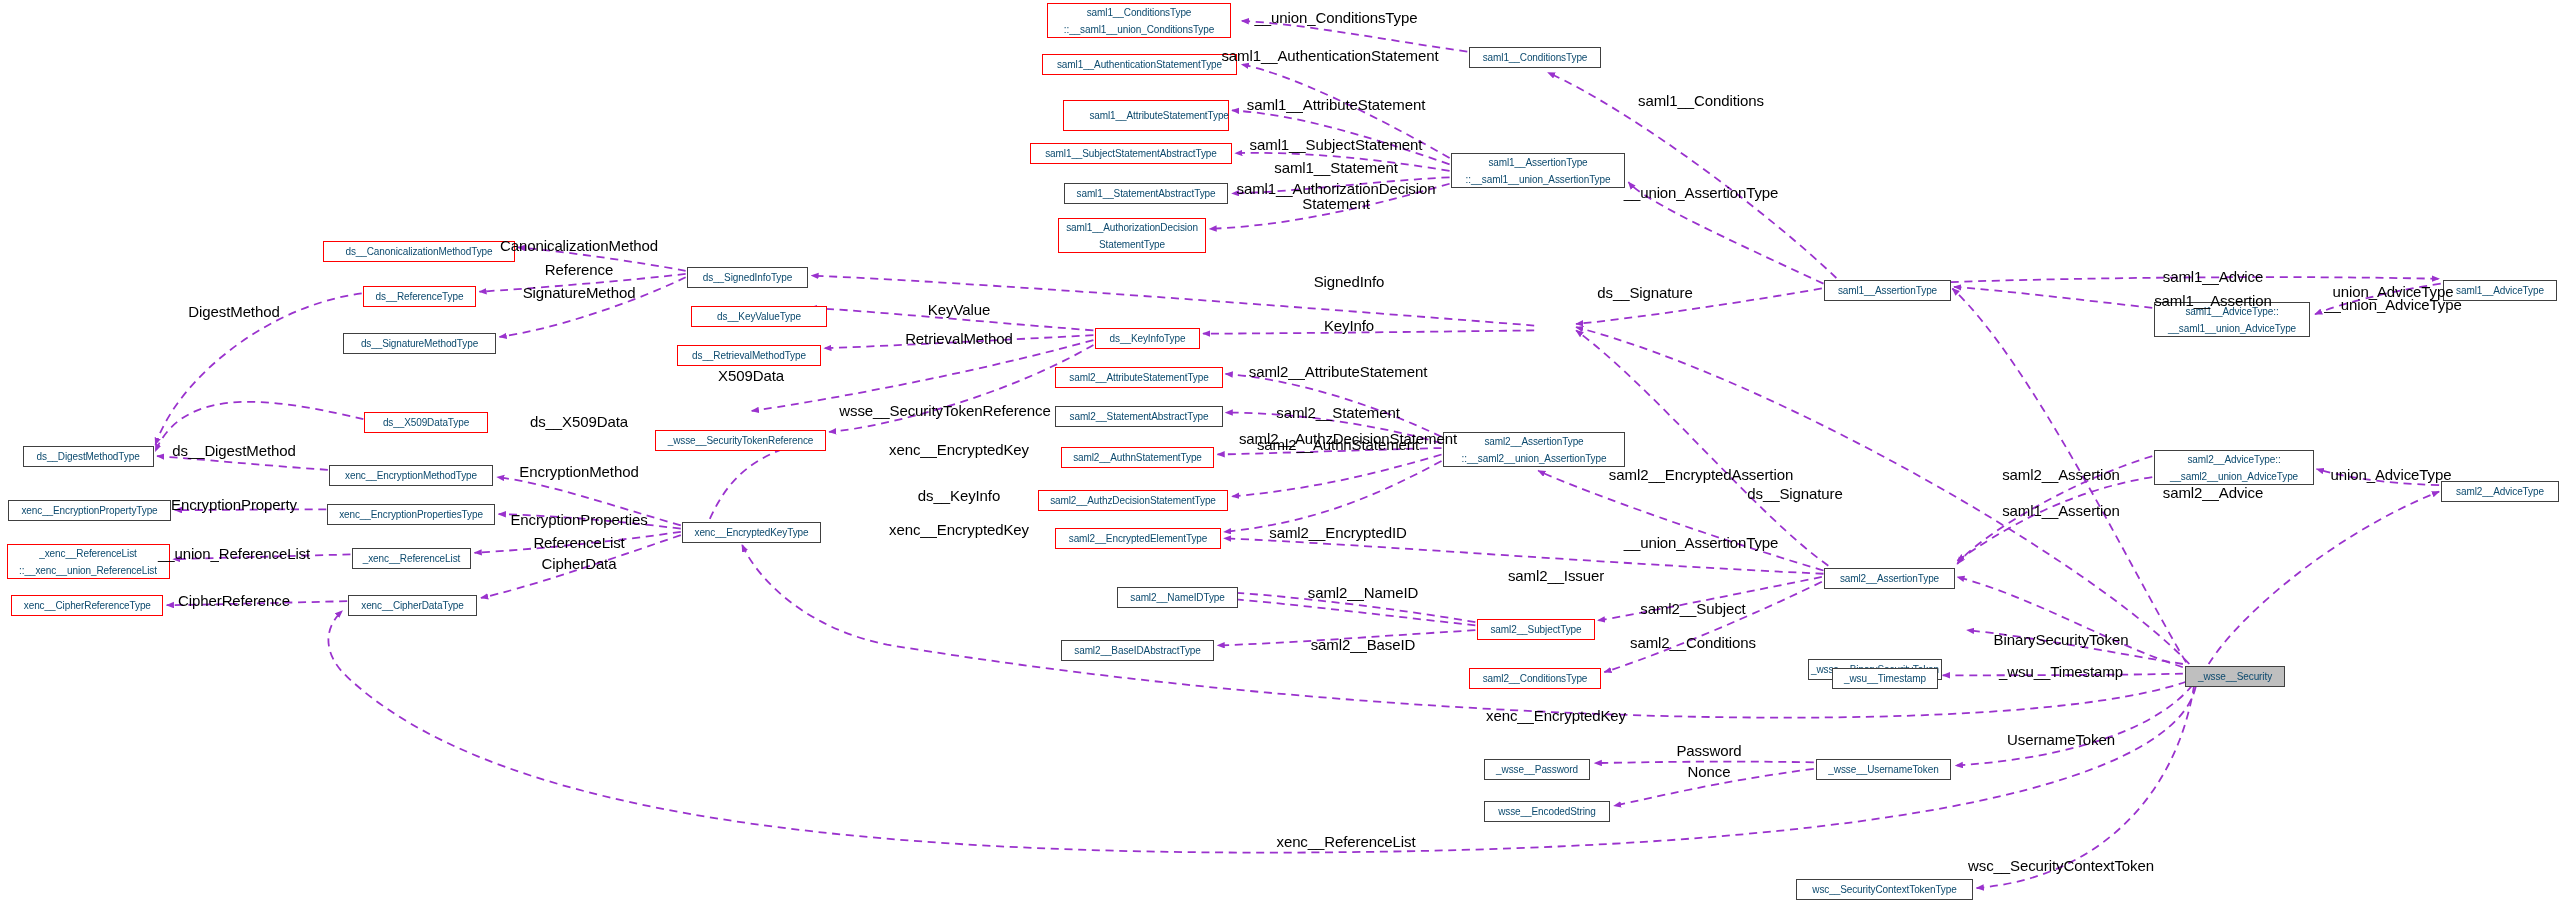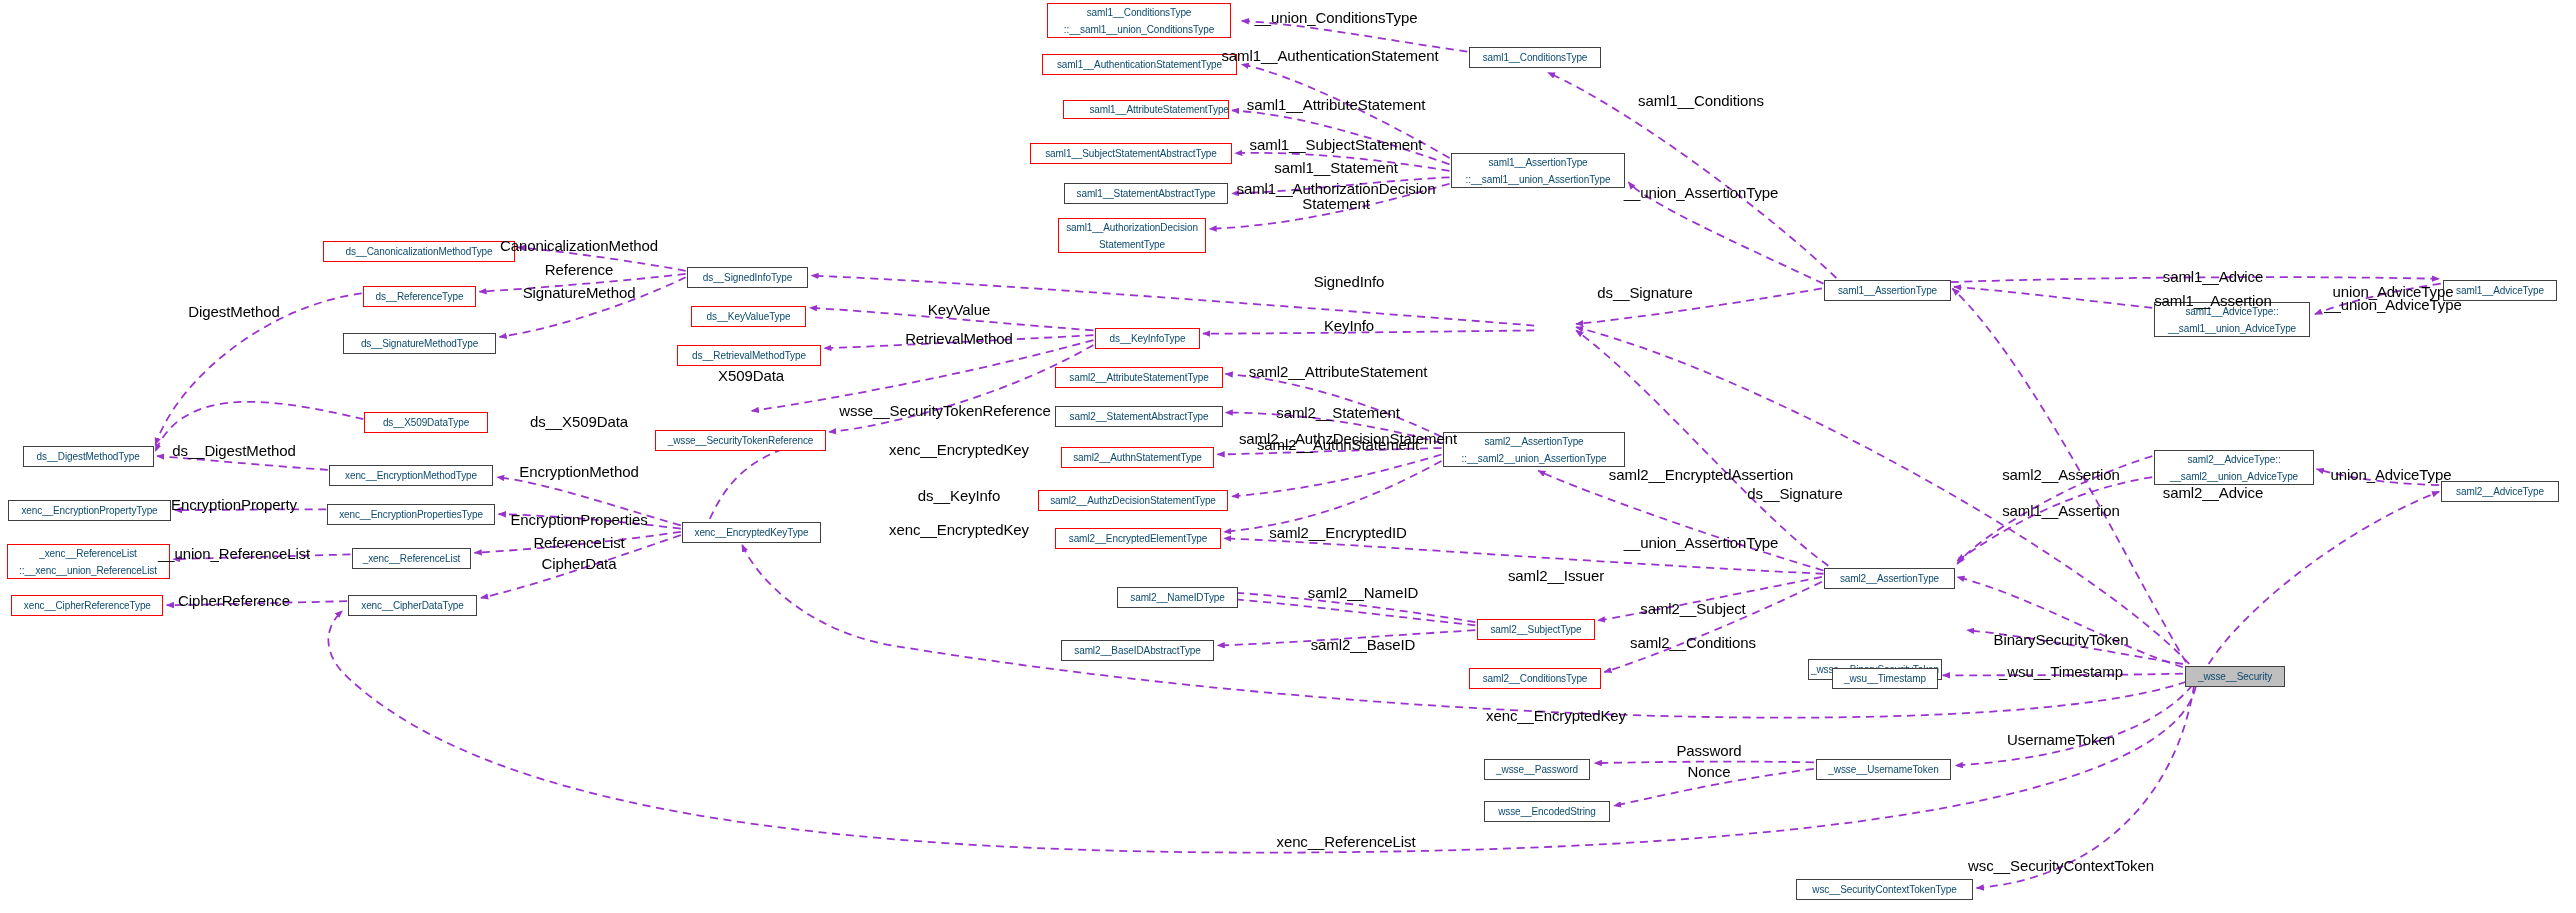--- a/index.html
+++ b/index.html
@@ -162,32 +162,32 @@
 
       <path d="M2722,850 C2700,990 2600,1090 2452,1102"></path>
     </g>
   </svg>
 
   <div id="nodes">
       <div class="node red" style="left: 1047px; top: 3.2px; width: 184px; height: 35px;">saml1__ConditionsType
 ::__saml1__union_ConditionsType</div>
       <div class="node" style="left: 1469px; top: 47px; width: 132px; height: 21px;">saml1__ConditionsType</div>
       <div class="node red" style="left: 1042px; top: 54px; width: 195px; height: 21px;">saml1__AuthenticationStatementType</div>
-      <div class="node red" style="left: 1063px; top: 100px; width: 166px; height: 19px; padding-left: 31px;">saml1__AttributeStatementType</div>
+      <div class="node red" style="left: 1063px; top: 100px; width: 166px; height: 31px; padding-left: 31px;">saml1__AttributeStatementType</div>
       <div class="node red" style="left: 1030px; top: 143px; width: 202px; height: 21px;">saml1__SubjectStatementAbstractType</div>
       <div class="node" style="left: 1064px; top: 183px; width: 164px; height: 21px;">saml1__StatementAbstractType</div>
       <div class="node" style="left: 1451px; top: 153px; width: 174px; height: 35px;">saml1__AssertionType
 ::__saml1__union_AssertionType</div>
       <div class="node red" style="left: 1058px; top: 218px; width: 148px; height: 35px;">saml1__AuthorizationDecision
 StatementType</div>
       <div class="node red" style="left: 323px; top: 241px; width: 192px; height: 21px;">ds__CanonicalizationMethodType</div>
       <div class="node red" style="left: 363px; top: 286px; width: 113px; height: 21px;">ds__ReferenceType</div>
       <div class="node" style="left: 343px; top: 333px; width: 153px; height: 21px;">ds__SignatureMethodType</div>
       <div class="node" style="left: 687px; top: 267px; width: 121px; height: 21px;">ds__SignedInfoType</div>
-      <div class="node red" style="left: 691px; top: 306px; width: 115px; height: 21px;">ds__KeyValueType</div>
+      <div class="node red" style="left: 691px; top: 306px; width: 136px; height: 21px;">ds__KeyValueType</div>
       <div class="node red" style="left: 677px; top: 345px; width: 144px; height: 21px;">ds__RetrievalMethodType</div>
       <div class="node red" style="left: 1095px; top: 328px; width: 105px; height: 21px;">ds__KeyInfoType</div>
       <div class="node" style="left: 1824px; top: 280px; width: 127px; height: 21px;">saml1__AssertionType</div>
       <div class="node" style="left: 2154px; top: 302px; width: 156px; height: 35px;">saml1__AdviceType::
 __saml1__union_AdviceType</div>
       <div class="node" style="left: 2443px; top: 280px; width: 114px; height: 21px;">saml1__AdviceType</div>
       <div class="node red" style="left: 364px; top: 412px; width: 124px; height: 21px;">ds__X509DataType</div>
       <div class="node" style="left: 22.6px; top: 446px; width: 131px; height: 21px;">ds__DigestMethodType</div>
       <div class="node" style="left: 329px; top: 465px; width: 164px; height: 21px;">xenc__EncryptionMethodType</div>
       <div class="node red" style="left: 655px; top: 430px; width: 171px; height: 21px;">_wsse__SecurityTokenReference</div>

